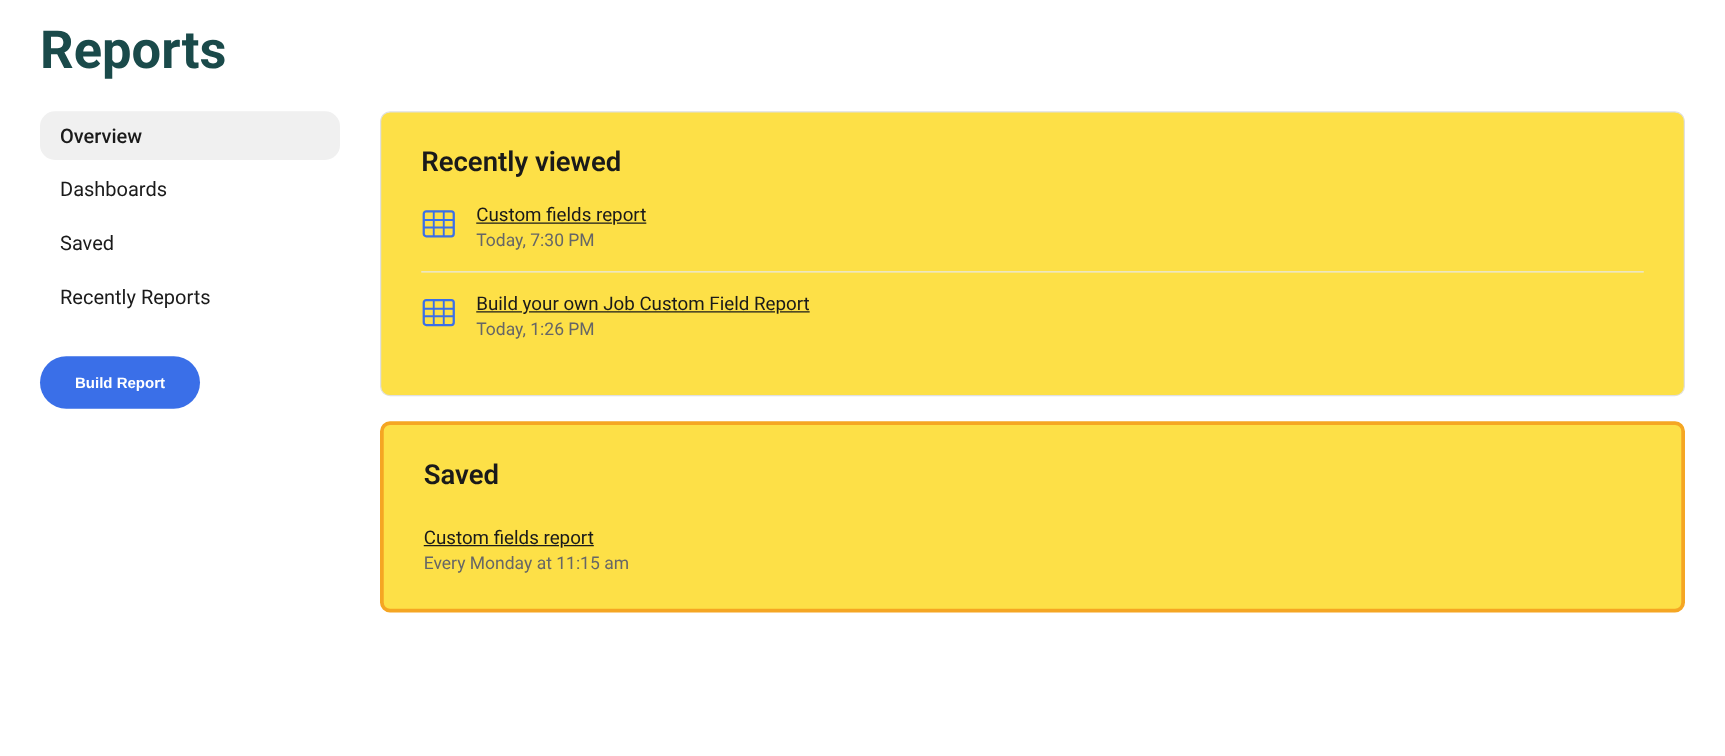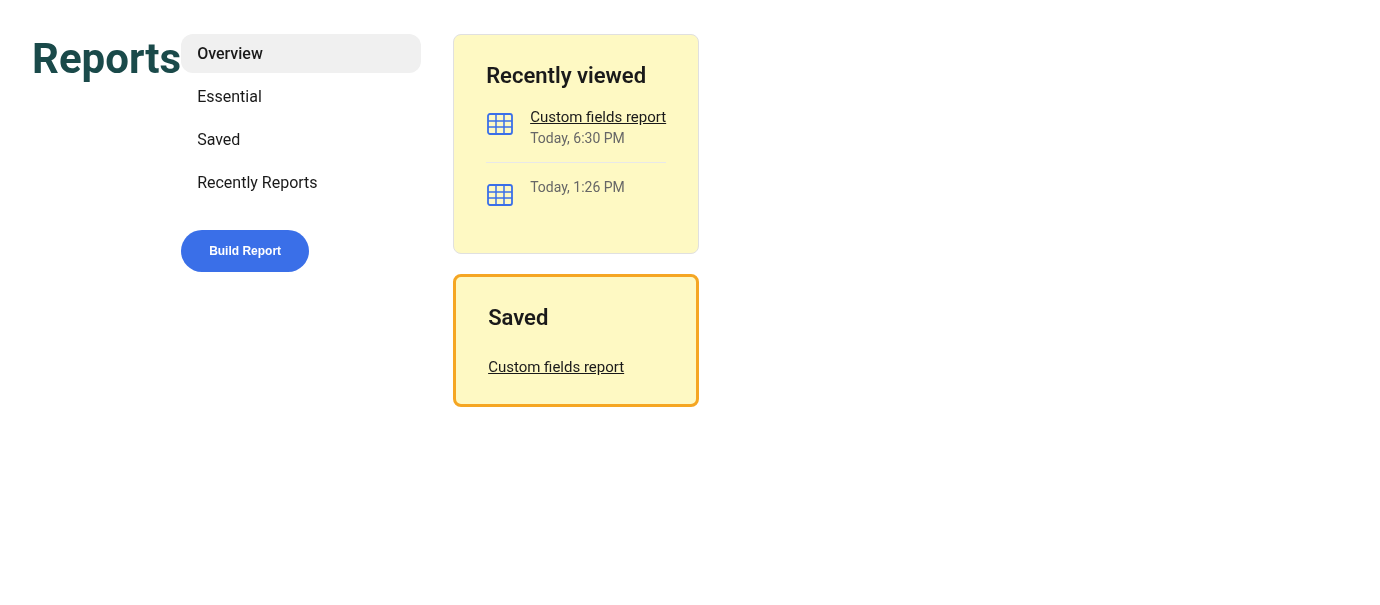--- a/index.html
+++ b/index.html
@@ -5,21 +5,22 @@
     * { box-sizing: border-box; margin: 0; padding: 0; }
     body {
       font-family: -apple-system, BlinkMacSystemFont, 'Segoe UI', Roboto, sans-serif;
       background: #fff;
       color: #1a1a1a;
       width: 1380px;
       min-height: 605px;
     }
     .page {
       display: flex;
-      padding: 34px 32px;
+      flex-direction: column;
+      padding: 16px 32px;
     }
     .page-title {
       font-size: 42px;
       font-weight: 700;
       color: #1a4a4a;
       margin-bottom: 24px;
     }
     .layout {
       display: flex;
       gap: 32px;
@@ -59,21 +60,21 @@
     .main-content {
       flex: 1;
       display: flex;
       flex-direction: column;
       gap: 20px;
     }
     .card {
       border: 1px solid #e0e0e0;
       border-radius: 8px;
       padding: 28px 32px;
-      background: #fef9c3;
+      background: #fde047;
     }
     .card.highlighted {
       border: 3px solid #f5a623;
     }
     .card-title {
       font-size: 22px;
       font-weight: 600;
       color: #1a1a1a;
       margin-bottom: 20px;
     }
@@ -129,62 +130,64 @@
 </head>
 <body>
 
 <div class="page">
   <h1 class="page-title">Reports</h1>
 
   <div class="layout">
 
     <nav class="sidebar">
       <a class="sidebar-item active">Overview</a>
-      <a class="sidebar-item">Essential</a>
+      <a class="sidebar-item">Dashboards</a>
       <a class="sidebar-item">Saved</a>
       <a class="sidebar-item">Recently Reports</a>
       <button class="build-report-btn">Build Report</button>
     </nav>
 
     <main class="main-content">
 
       <div class="card">
         <h2 class="card-title">Recently viewed</h2>
 
         <div class="report-item">
           <svg class="report-icon" viewBox="0 0 28 28" fill="none" xmlns="http://www.w3.org/2000/svg">
             <rect x="2" y="4" width="24" height="20" rx="2" fill="none" stroke="#3a6fe8" stroke-width="1.8"></rect>
             <line x1="2" y1="11" x2="26" y2="11" stroke="#3a6fe8" stroke-width="1.5"></line>
             <line x1="2" y1="17" x2="26" y2="17" stroke="#3a6fe8" stroke-width="1.5"></line>
             <line x1="10" y1="4" x2="10" y2="24" stroke="#3a6fe8" stroke-width="1.5"></line>
             <line x1="18" y1="4" x2="18" y2="24" stroke="#3a6fe8" stroke-width="1.5"></line>
           </svg>
           <div class="report-info">
             <span class="report-link">Custom fields report</span>
-            <span class="report-timestamp">Today, 6:30 PM</span>
+            <span class="report-timestamp">Today, 7:30 PM</span>
           </div>
         </div>
 
         <div class="report-item">
           <svg class="report-icon" viewBox="0 0 28 28" fill="none" xmlns="http://www.w3.org/2000/svg">
             <rect x="2" y="4" width="24" height="20" rx="2" fill="none" stroke="#3a6fe8" stroke-width="1.8"></rect>
             <line x1="2" y1="11" x2="26" y2="11" stroke="#3a6fe8" stroke-width="1.5"></line>
             <line x1="2" y1="17" x2="26" y2="17" stroke="#3a6fe8" stroke-width="1.5"></line>
             <line x1="10" y1="4" x2="10" y2="24" stroke="#3a6fe8" stroke-width="1.5"></line>
             <line x1="18" y1="4" x2="18" y2="24" stroke="#3a6fe8" stroke-width="1.5"></line>
           </svg>
           <div class="report-info">
+            <span class="report-link">Build your own Job Custom Field Report</span>
             <span class="report-timestamp">Today, 1:26 PM</span>
           </div>
         </div>
       </div>
 
       <div class="card highlighted">
         <h2 class="card-title">Saved</h2>
 
         <div class="saved-report-item">
           <span class="saved-report-link">Custom fields report</span>
+          <span class="saved-report-schedule">Every Monday at 11:15 am</span>
         </div>
       </div>
 
     </main>
   </div>
 </div>
 
 </body></html>

